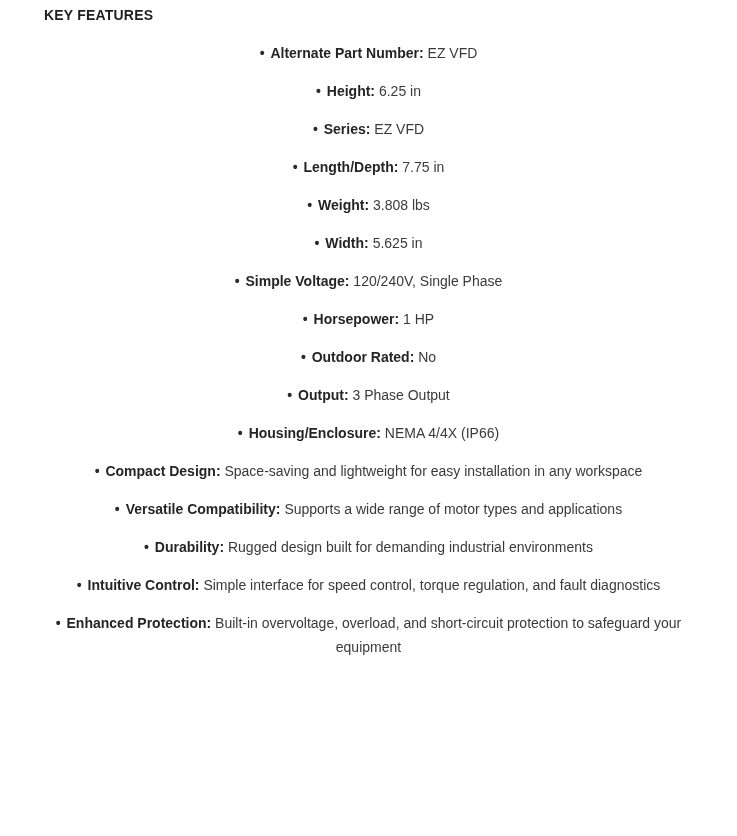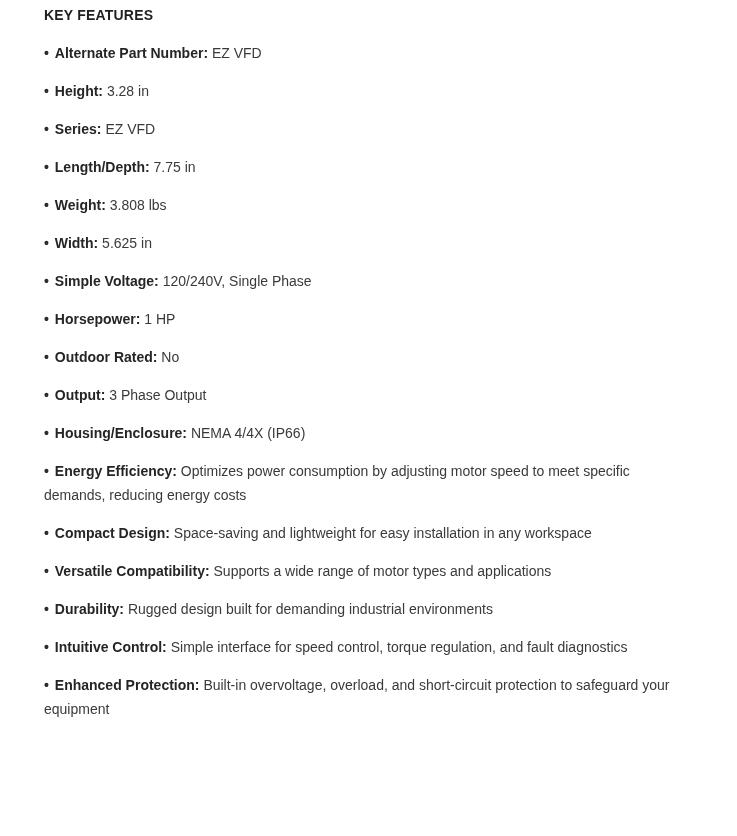--- a/index.html
+++ b/index.html
@@ -28,20 +28,21 @@
     font-weight: 700;
     color: #1f1f1f;
     line-height: 24px;
     margin: 0 0 14px 0;
     letter-spacing: 0.2px;
   }
   p.feature {
     line-height: 24px;
     margin: 0 0 14px 0;
     color: #3a3a3a;
+    text-align: center;
   }
   p.feature:last-child {
     margin-bottom: 0;
   }
   .bullet {
     font-weight: 700;
     color: #2b2b2b;
     margin-right: 2px;
   }
   .label {
@@ -56,42 +57,41 @@
 </head>
 <body>
 
 <div class="page">
   <div class="content">
     <h2 class="title">KEY FEATURES</h2>
     <div id="features-list">
   <p class="feature"><span class="bullet">•</span> <span class="label">Alternate Part Number:</span> <span class="value">EZ VFD</span></p>
 
 
-  <p class="feature"><span class="bullet">•</span> <span class="label">Height:</span> <span class="value">3.28 in</span></p>
+  <p class="feature"><span class="bullet">•</span> <span class="label">Height:</span> <span class="value">6.25 in</span></p>
 
   <p class="feature"><span class="bullet">•</span> <span class="label">Series:</span> <span class="value">EZ VFD</span></p>
 
   <p class="feature"><span class="bullet">•</span> <span class="label">Length/Depth:</span> <span class="value">7.75 in</span></p>
 
   <p class="feature"><span class="bullet">•</span> <span class="label">Weight:</span> <span class="value">3.808 lbs</span></p>
 
   <p class="feature"><span class="bullet">•</span> <span class="label">Width:</span> <span class="value">5.625 in</span></p>
 
   <p class="feature"><span class="bullet">•</span> <span class="label">Simple Voltage:</span> <span class="value">120/240V, Single Phase</span></p>
 
 
   <p class="feature"><span class="bullet">•</span> <span class="label">Horsepower:</span> <span class="value">1 HP</span></p>
 
   <p class="feature"><span class="bullet">•</span> <span class="label">Outdoor Rated:</span> <span class="value">No</span></p>
 
   <p class="feature"><span class="bullet">•</span> <span class="label">Output:</span> <span class="value">3 Phase Output</span></p>
 
   <p class="feature"><span class="bullet">•</span> <span class="label">Housing/Enclosure:</span> <span class="value">NEMA 4/4X (IP66)</span></p>
 
-  <p class="feature"><span class="bullet">•</span> <span class="label">Energy Efficiency:</span> <span class="value">Optimizes power consumption by adjusting motor speed to meet specific demands, reducing energy costs</span></p>
 
   <p class="feature"><span class="bullet">•</span> <span class="label">Compact Design:</span> <span class="value">Space-saving and lightweight for easy installation in any workspace</span></p>
 
   <p class="feature"><span class="bullet">•</span> <span class="label">Versatile Compatibility:</span> <span class="value">Supports a wide range of motor types and applications</span></p>
 
   <p class="feature"><span class="bullet">•</span> <span class="label">Durability:</span> <span class="value">Rugged design built for demanding industrial environments</span></p>
 
   <p class="feature"><span class="bullet">•</span> <span class="label">Intuitive Control:</span> <span class="value">Simple interface for speed control, torque regulation, and fault diagnostics</span></p>
 
   <p class="feature"><span class="bullet">•</span> <span class="label">Enhanced Protection:</span> <span class="value">Built-in overvoltage, overload, and short-circuit protection to safeguard your equipment</span></p>

